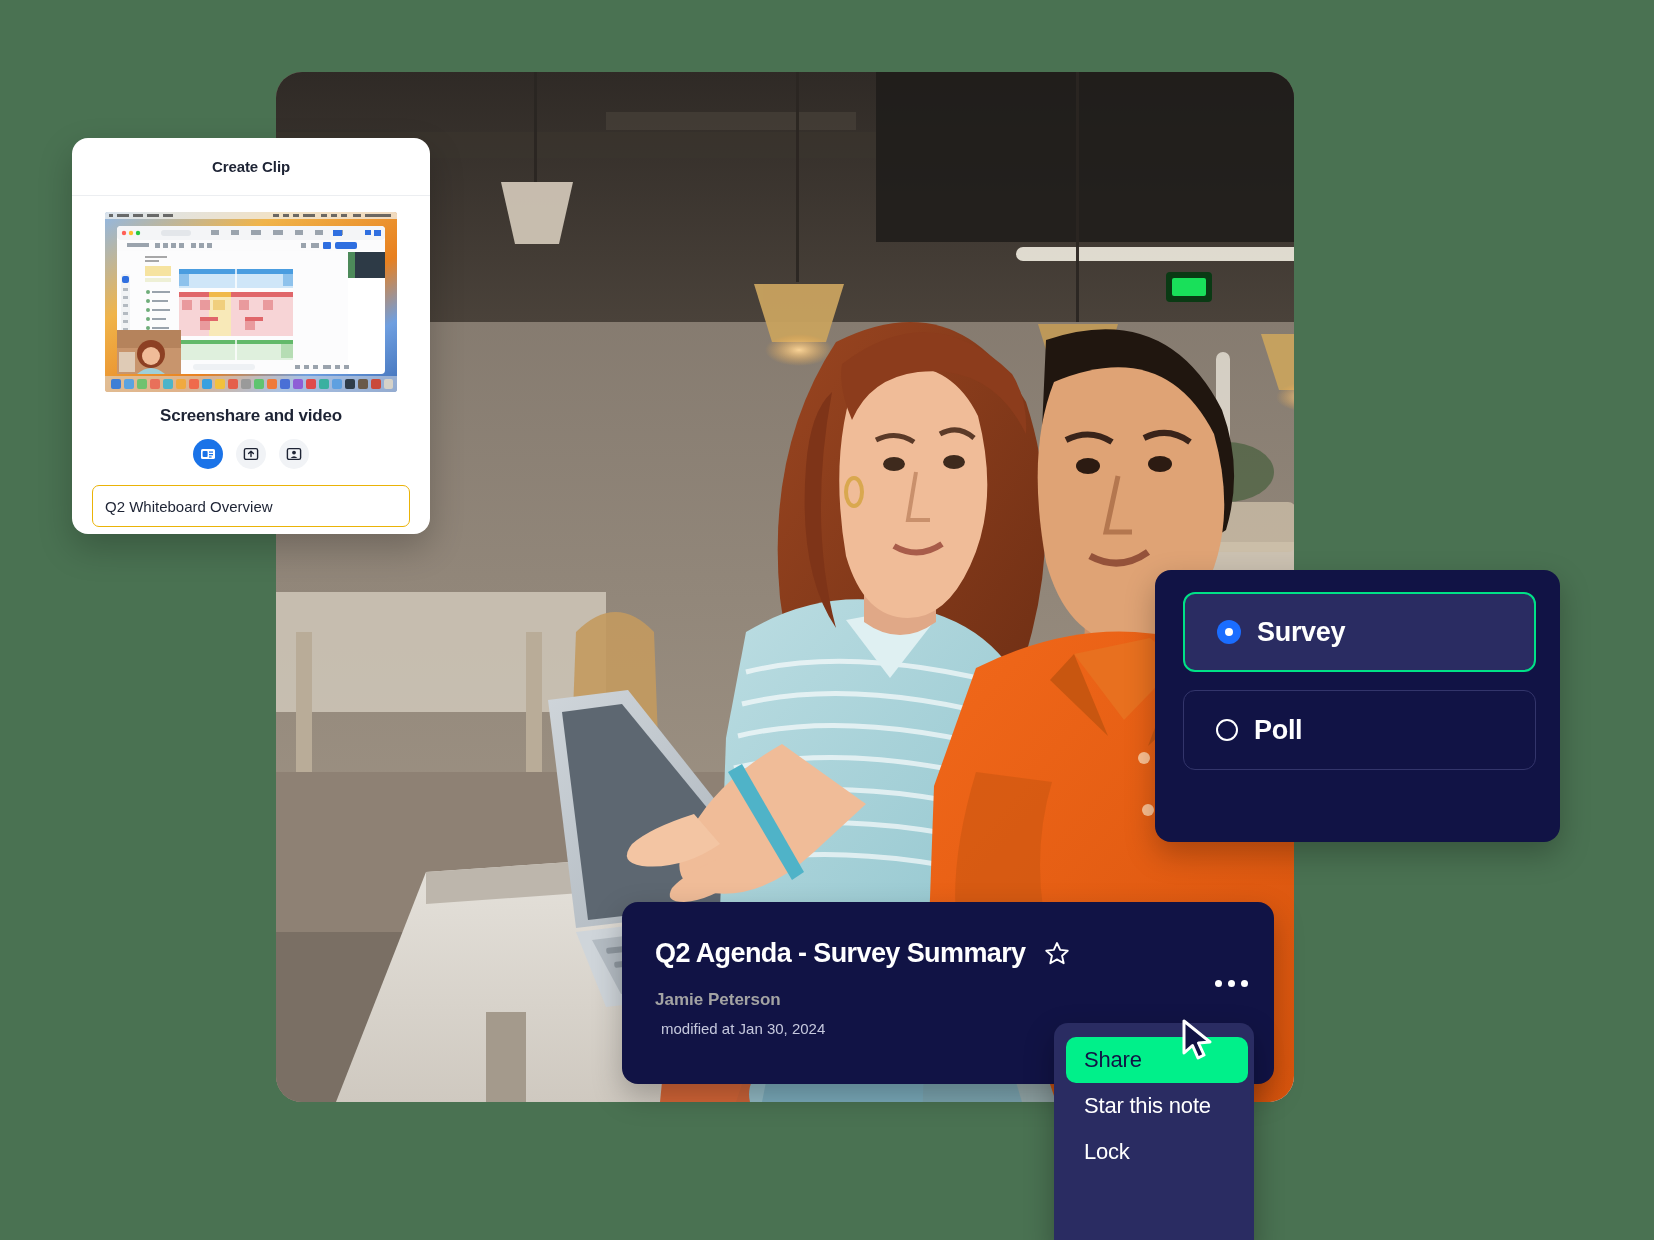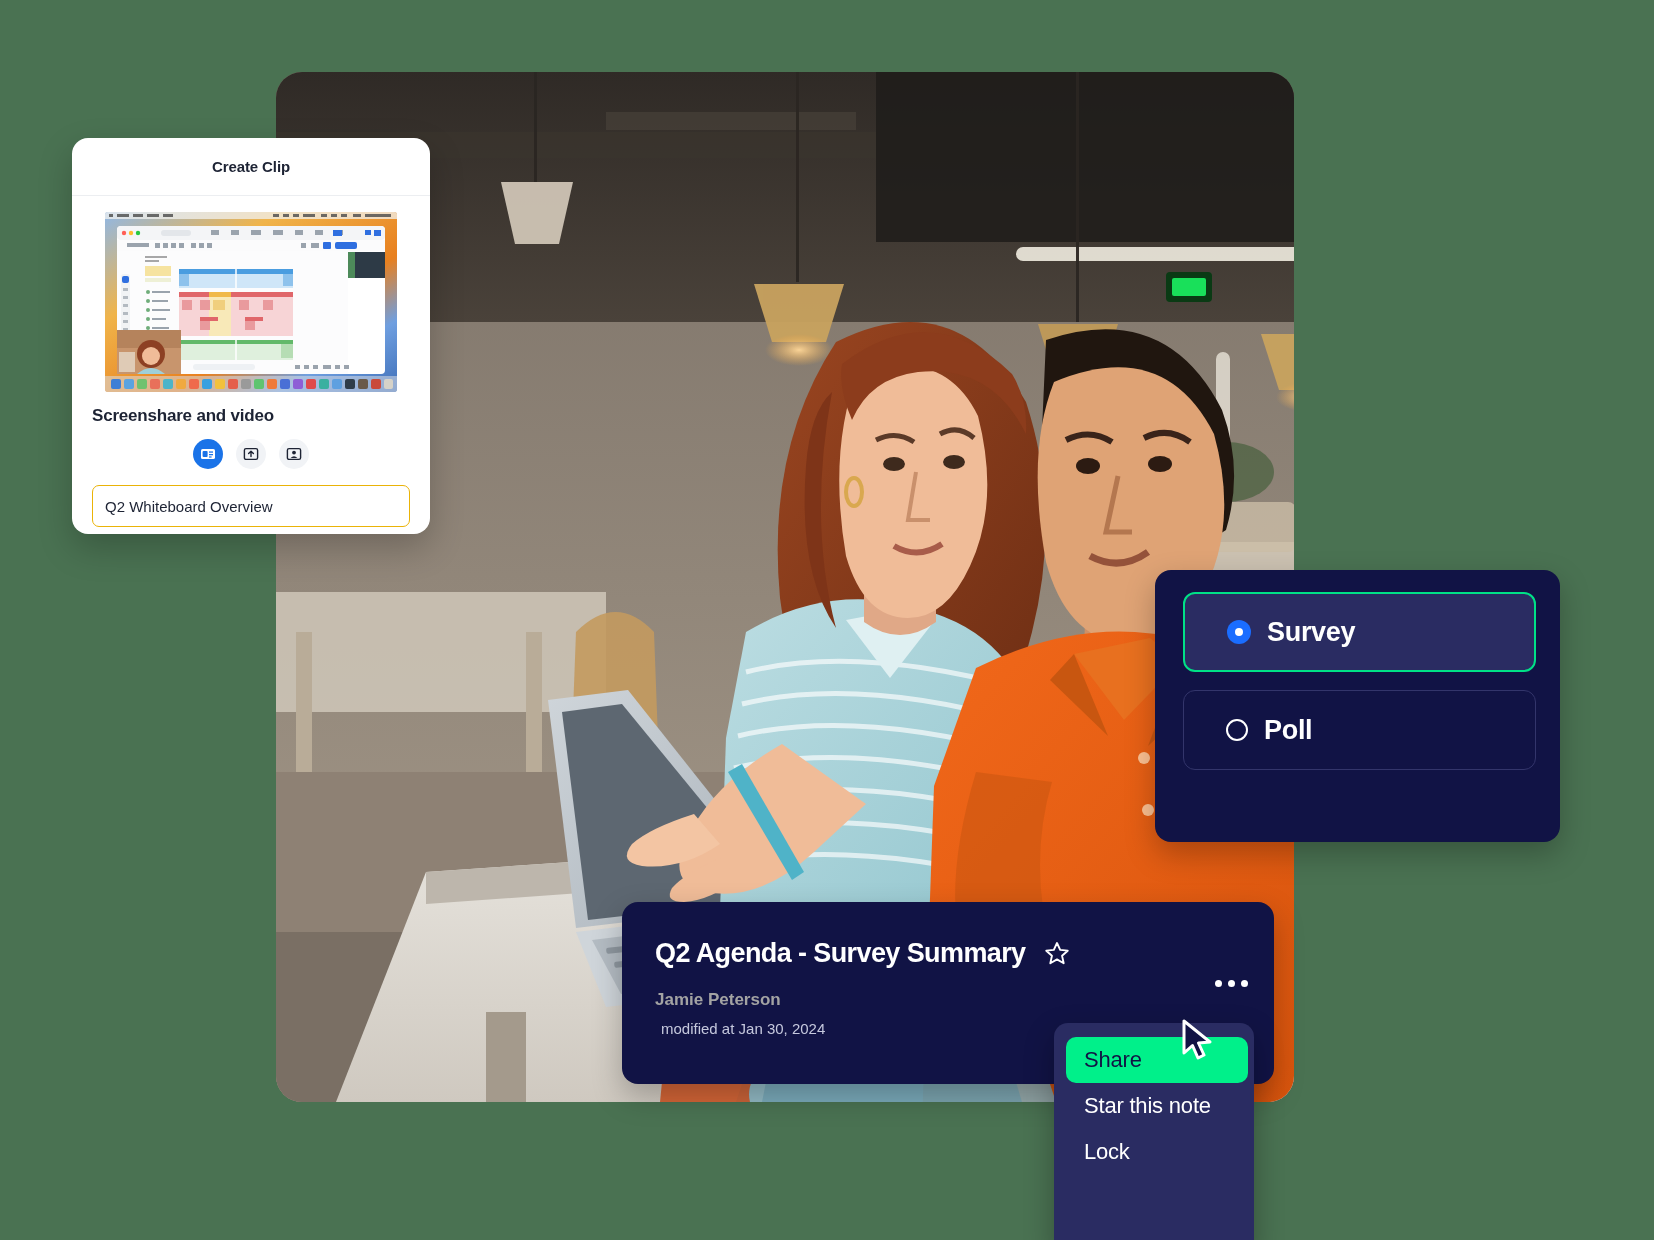--- a/index.html
+++ b/index.html
@@ -46,21 +46,21 @@
     width: 292px; height: 180px;
     margin: 0 auto;
     border-radius: 3px;
     overflow: hidden;
     position: relative;
     background: #d8dde4;
   }
   .thumb svg { display:block; width:100%; height:100%; }
   .clip-subtitle {
     margin-top: 14px;
-    text-align: left;
+    text-align: center;
     font-size: 17px; font-weight: bold; color: #1d2334;
     letter-spacing: -0.2px;
   }
   .icon-row {
     margin-top: 13px;
     display: flex; align-items: center; justify-content: center; gap: 13px;
   }
   .icon-btn {
     width: 30px; height: 30px; border-radius: 50%;
     display: flex; align-items: center; justify-content: center;
@@ -94,21 +94,21 @@
   }
   .survey-heading {
     font-size: 21px; font-weight: bold; color: #ffffff;
     letter-spacing: -0.2px;
     margin-bottom: 14px;
   }
   .survey-opt {
     height: 80px;
     border-radius: 12px;
     display: flex; align-items: center;
-    padding-left: 42px;
+    padding-left: 32px;
     margin-bottom: 18px;
   }
   .survey-opt.selected {
     background: #2a2c62;
     border: 2px solid #00e187;
   }
   .survey-opt.unselected {
     background: transparent;
     border: 1px solid #33356b;
   }

